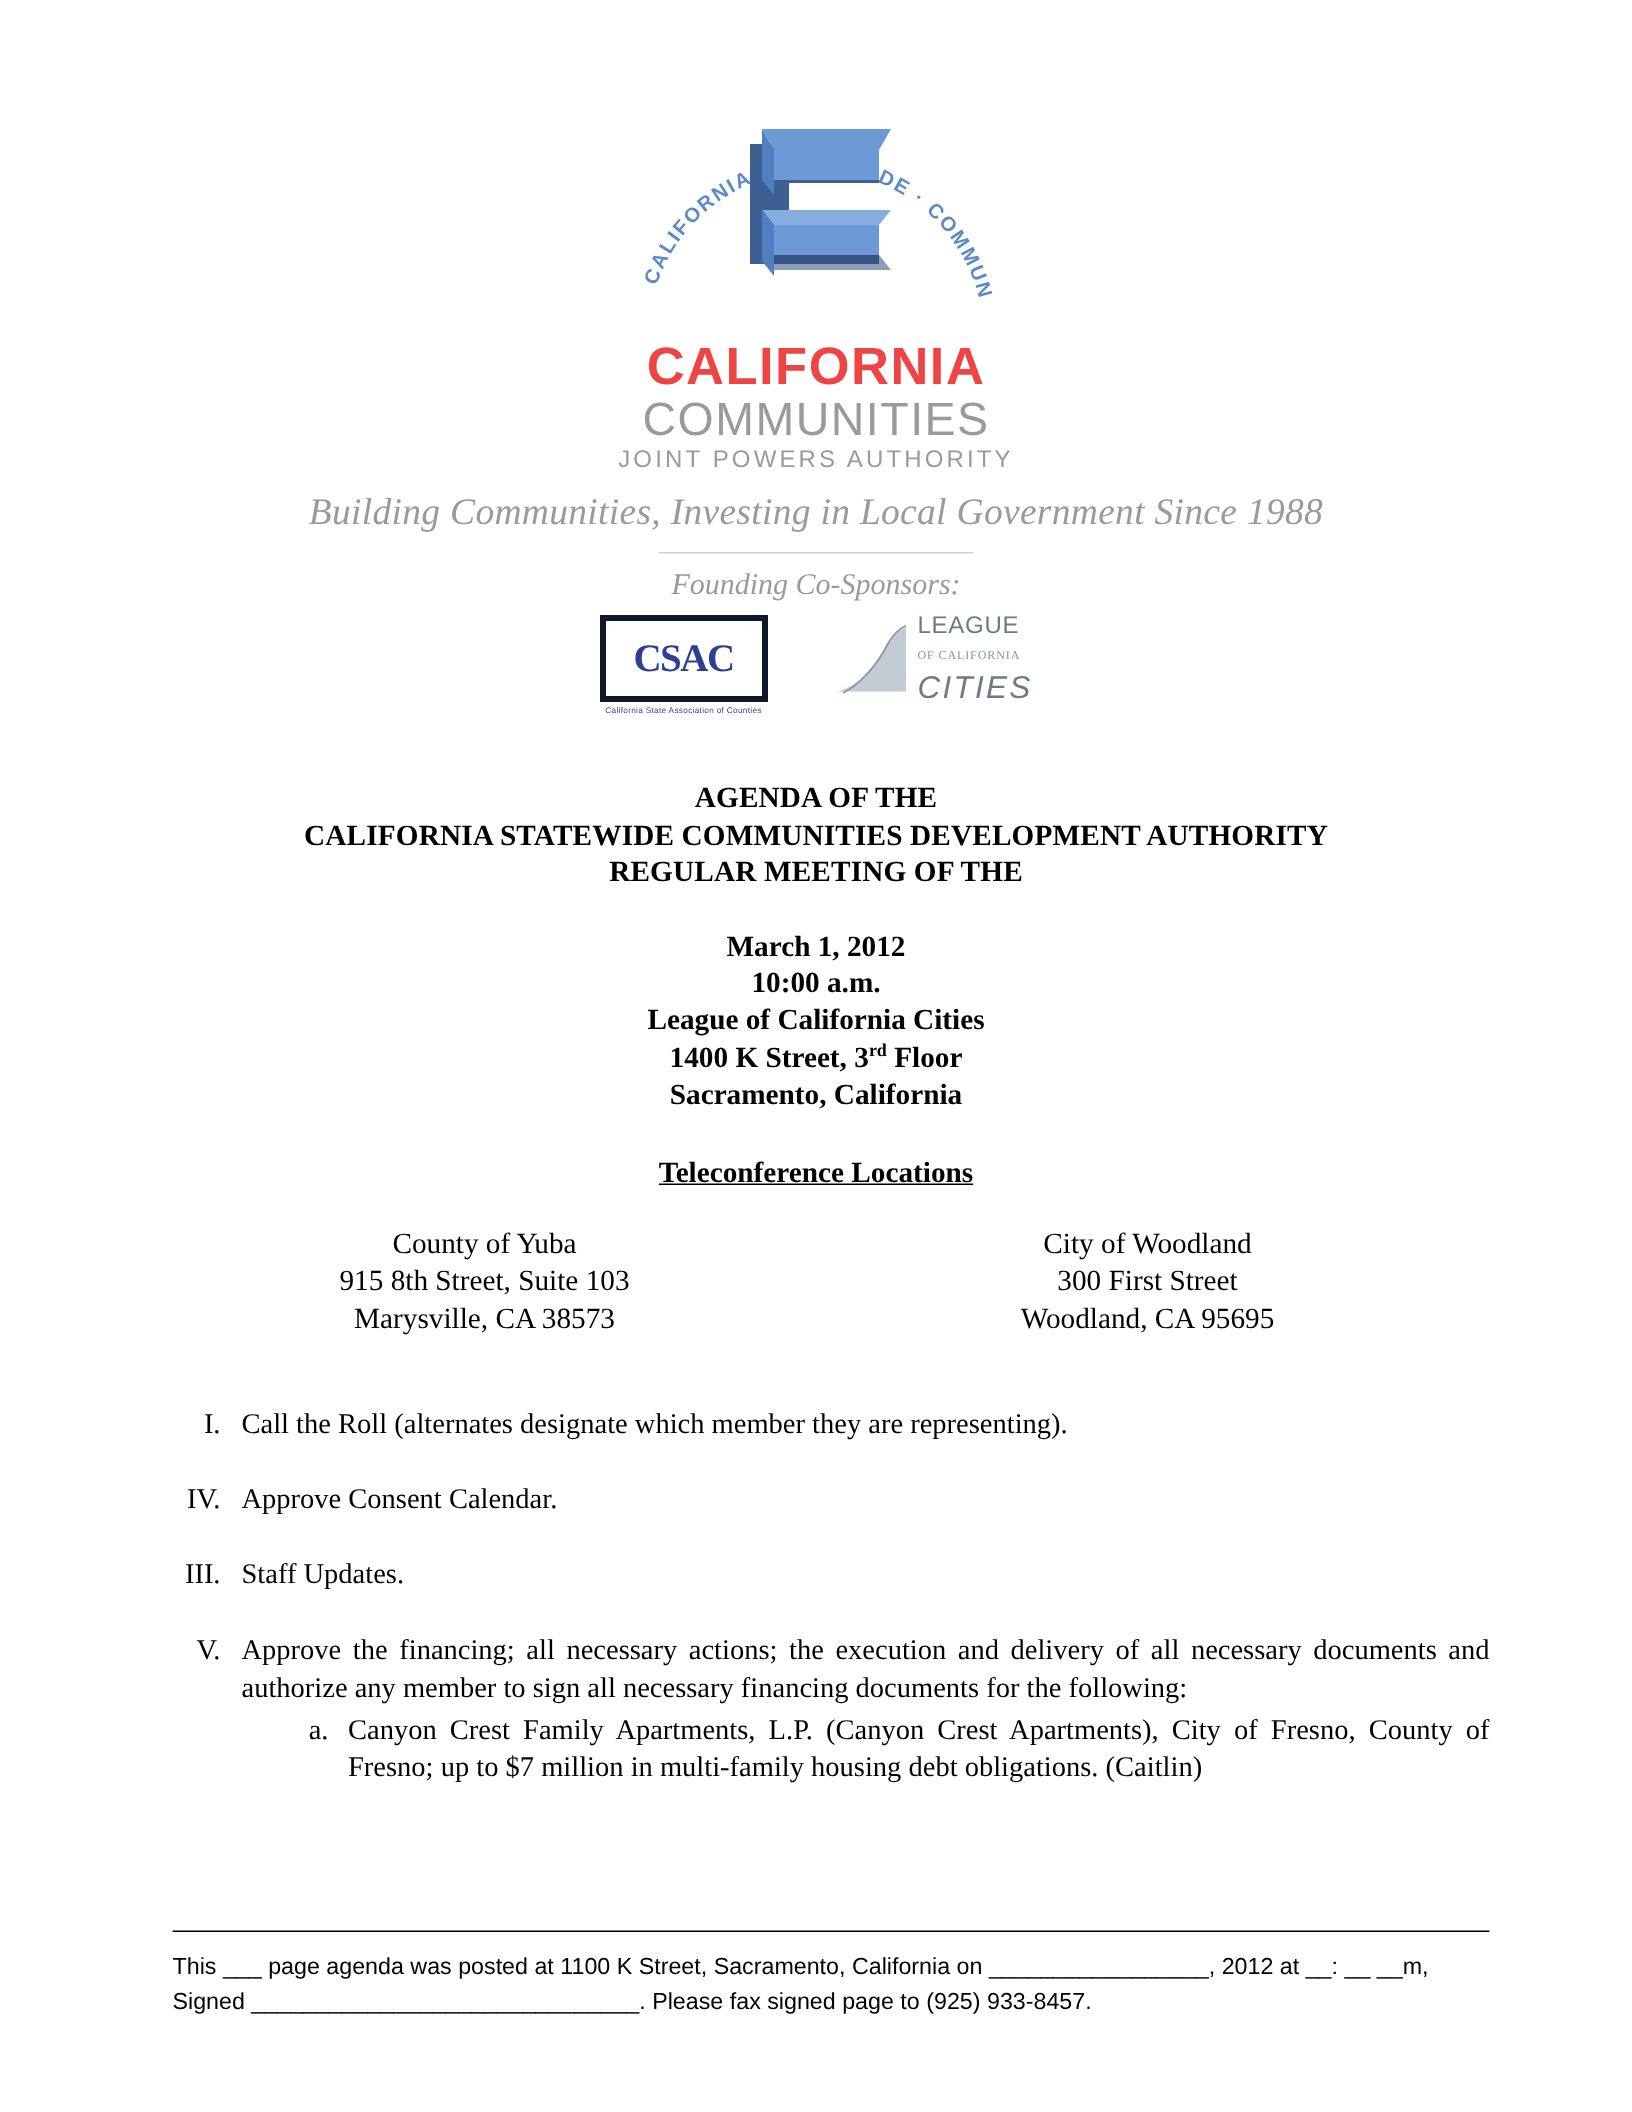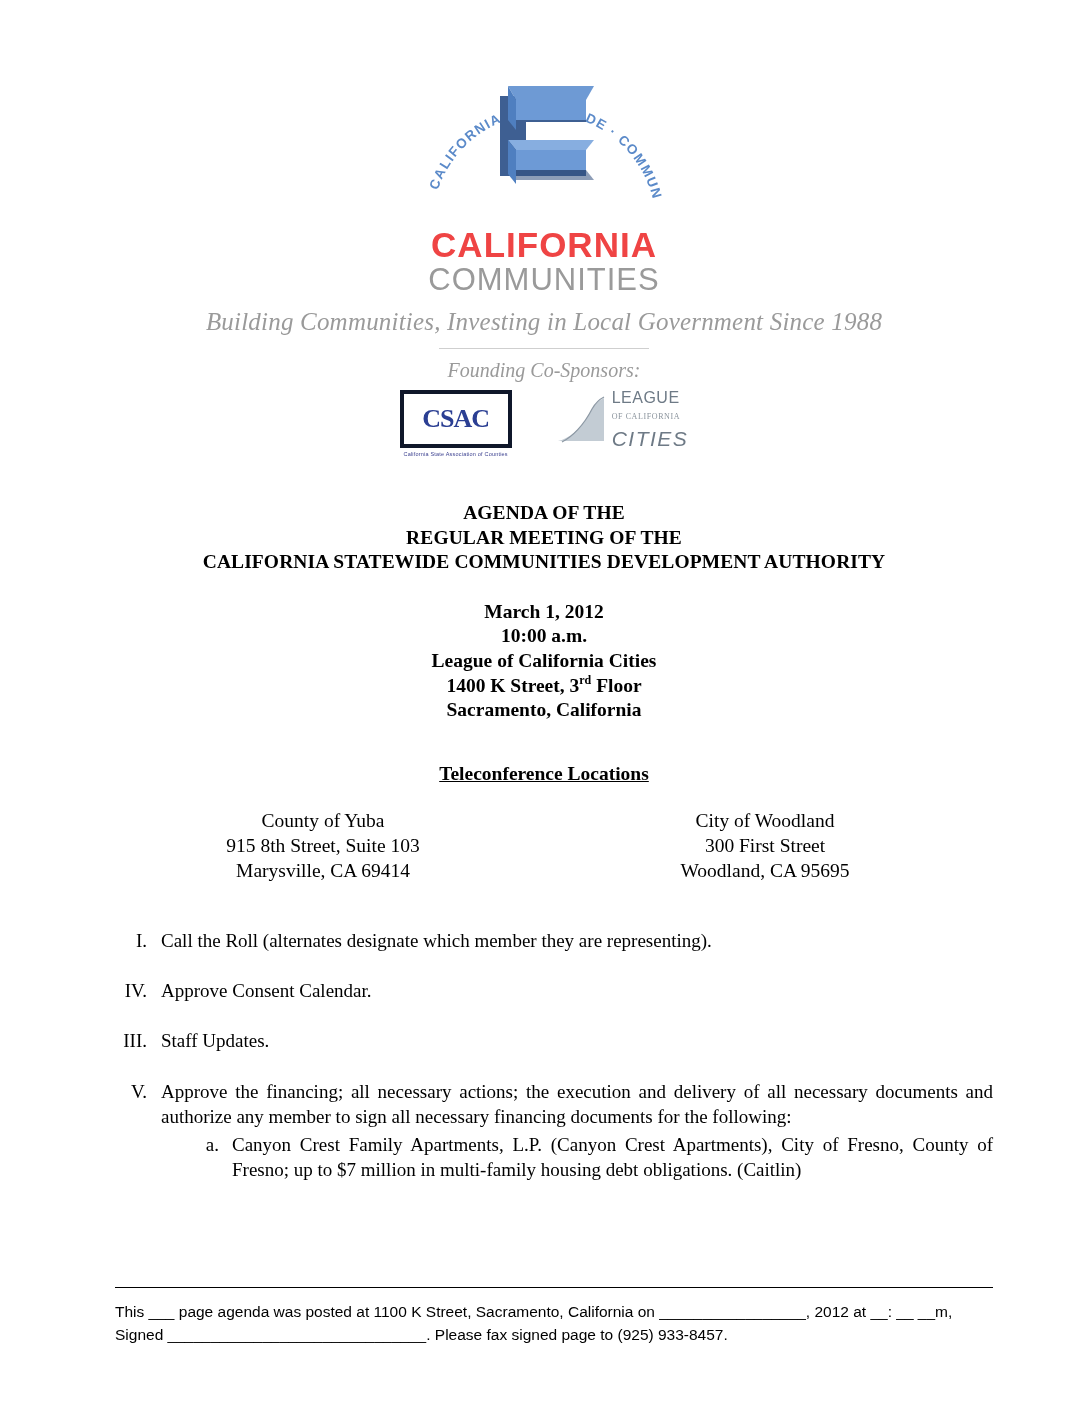--- a/index.html
+++ b/index.html
@@ -183,21 +183,21 @@
     text-align: center;
     font-weight: bold;
     font-size: 19.5px;
     line-height: 1.26;
   }
   .meeting-block sup {
     font-size: 12px;
     vertical-align: super;
   }
   .telecon-head {
-    margin-top: 40px;
+    margin-top: 28px;
     text-align: center;
     font-weight: bold;
     font-size: 19.5px;
     text-decoration: underline;
   }
   .locations {
     margin-top: 24px;
     display: flex;
     justify-content: space-between;
     padding: 0 38px;
@@ -291,20 +291,21 @@
 
         <path d="M34,74 L104,74 L104,94 L34,94 Z" fill="#6d9ad6"></path>
         <path d="M26,64 L112,64 L104,74 L34,74 Z" fill="#87aee0"></path>
         <path d="M26,64 L26,98 L34,108 L34,74 Z" fill="#4f7fc0"></path>
         <path d="M34,94 L104,94 L112,104 L34,104 Z" fill="#2f4d7c" opacity="0.55"></path>
       </svg>
     </div>
     <div class="wordmark">
       <span class="w1">CALIFORNIA</span>
       <span class="w2">COMMUNITIES</span>
+      <span class="w3">JOINT POWERS AUTHORITY</span>
     </div>
     <div class="tagline">Building Communities, Investing in Local Government Since 1988</div>
     <div class="rule"></div>
     <div class="cosponsors">Founding Co-Sponsors:</div>
     <div class="sponsor-row">
       <div class="csac">
         <div class="csac-box">
           <span>CSAC</span>
         </div>
         <div class="csac-sub">California State Association of Counties</div>
@@ -320,38 +321,38 @@
           <span class="l1">LEAGUE</span>
           <span class="l2">OF CALIFORNIA</span>
           <span class="l3">CITIES</span>
         </div>
       </div>
     </div>
   </div>
 
   <div class="title-block">
     <div>AGENDA OF THE</div>
+    <div>CALIFORNIA STATEWIDE COMMUNITIES DEVELOPMENT AUTHORITY</div>
     <div>REGULAR MEETING OF THE</div>
-    <div>CALIFORNIA STATEWIDE COMMUNITIES DEVELOPMENT AUTHORITY</div>
   </div>
 
   <div class="meeting-block">
     <div>March 1, 2012</div>
     <div>10:00 a.m.</div>
     <div>League of California Cities</div>
     <div><span>1400 K Street, 3</span><sup>rd</sup><span> Floor</span></div>
     <div>Sacramento, California</div>
   </div>
 
   <div class="telecon-head">Teleconference Locations</div>
   <div class="locations">
     <div class="loc">
       <div>County of Yuba</div>
       <div>915 8th Street, Suite 103</div>
-      <div>Marysville, CA 69414</div>
+      <div>Marysville, CA 38573</div>
     </div>
     <div class="loc">
       <div>City of Woodland</div>
       <div>300 First Street</div>
       <div>Woodland, CA 95695</div>
     </div>
   </div>
 
   <div class="agenda">
 

